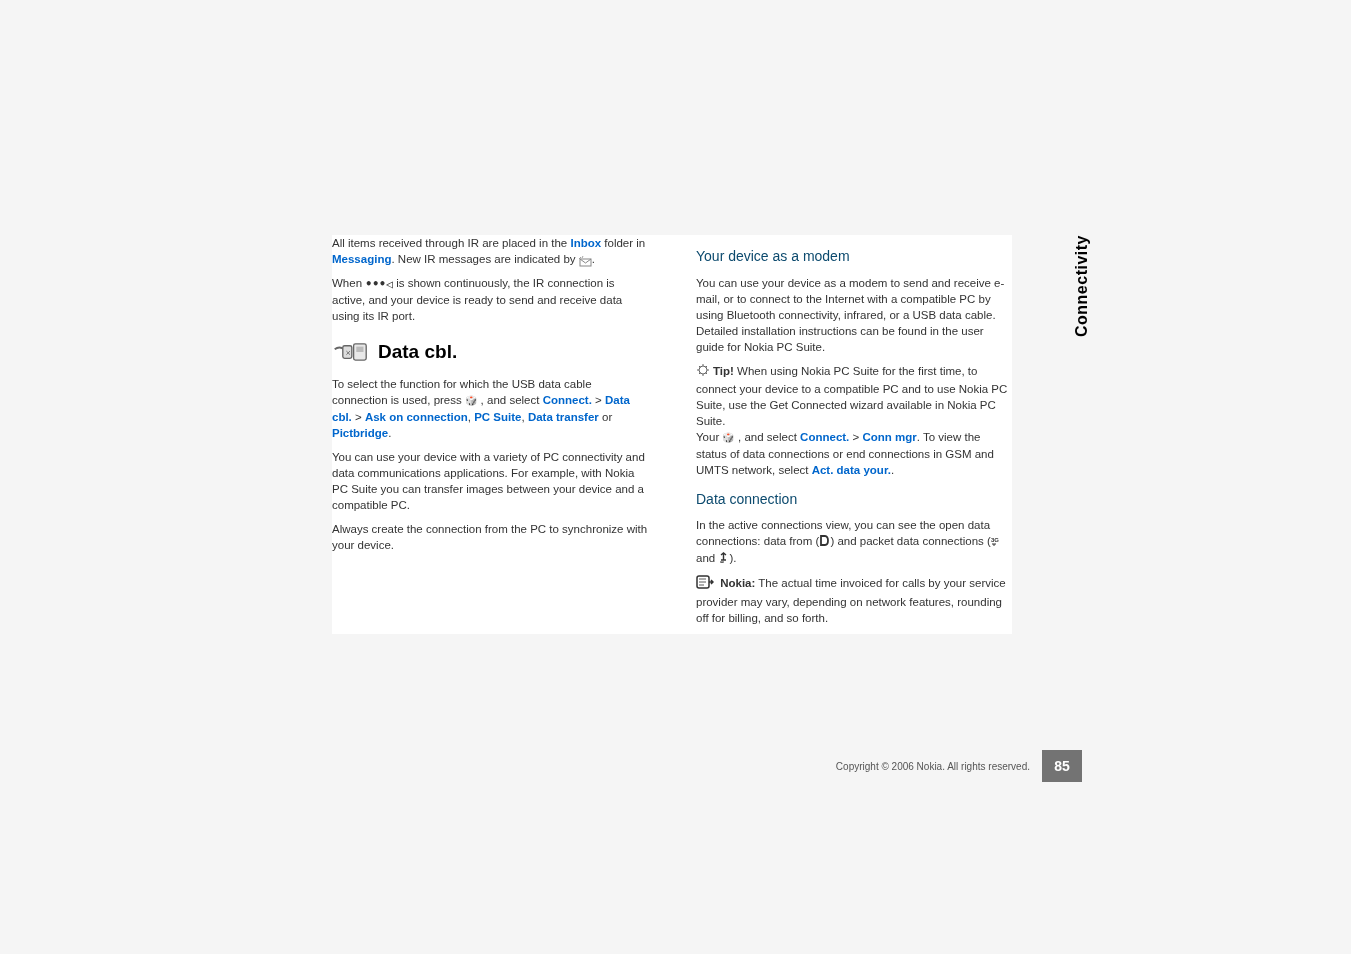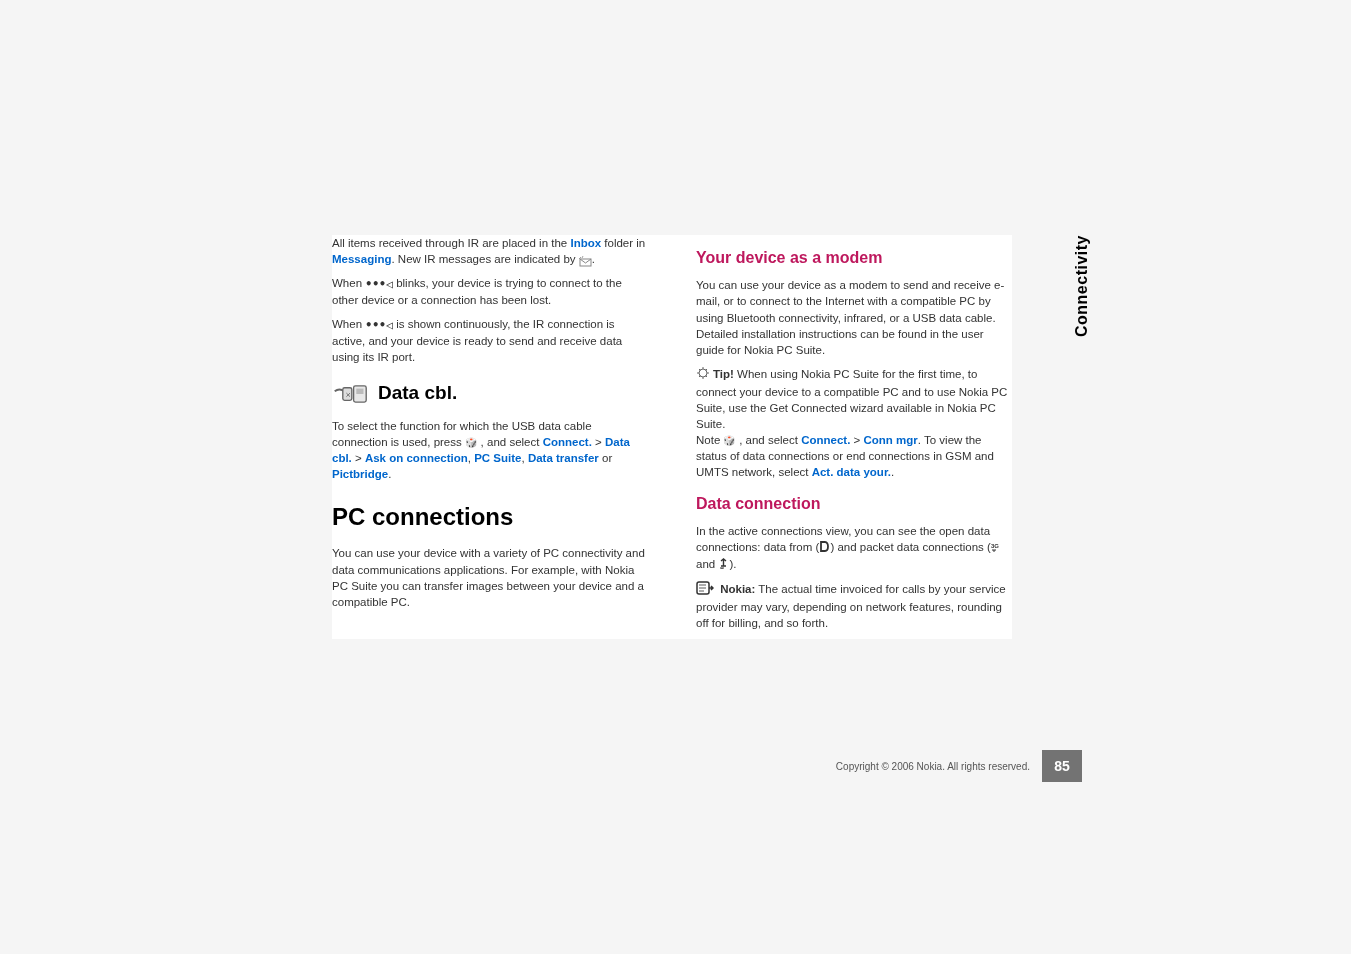--- a/index.html
+++ b/index.html
@@ -60,23 +60,23 @@
       align-items: center;
       gap: 10px;
     }
     .section-header-xlarge {
       font-size: 24px;
       font-weight: bold;
       color: #000;
       margin: 18px 0 12px 0;
     }
     .section-header-medium {
-      font-size: 16px;
-      font-weight: bold;
-      color: #be185d;
+      font-size: 14px;
+      font-weight: normal;
+      color: #0c4a6e;
       margin: 12px 0 8px 0;
     }
     .header-icon {
       width: 36px;
       height: 28px;
       display: inline-flex;
       align-items: center;
       justify-content: center;
     }
     .data-cbl-icon svg, .conn-mgr-icon svg {
@@ -139,23 +139,20 @@
 <body>
 
 <div class="page">
   <div class="column column-left">
     <p>
       <span>All items received through IR are placed in the </span><span class="blue-link">Inbox</span><span> folder in </span><span class="blue-link">Messaging</span><span>. New IR messages are indicated by </span><span class="msg-icon"><svg viewBox="0 0 13 11">
             <rect x="1" y="3" width="11" height="7" fill="none" stroke="#888" stroke-width="1"></rect>
             <path d="M1 3 L6.5 7 L12 3" fill="none" stroke="#888" stroke-width="1"></path>
             <path d="M2 1 L0 3 M4 0 L3 2" stroke="#888" stroke-width="0.8"></path>
           </svg></span><span>.</span>
-    </p>
-    <p>
-      <span>When </span><span class="ir-icon icon-inline">•••◁</span><span> blinks, your device is trying to connect to the other device or a connection has been lost.</span>
     </p>
     <p>
       <span>When </span><span class="ir-icon icon-inline">•••◁</span><span> is shown continuously, the IR connection is active, and your device is ready to send and receive data using its IR port.</span>
     </p>
 
     <div class="section-header-large">
       <span class="header-icon data-cbl-icon">
         <svg viewBox="0 0 40 30">
           <path d="M3 12 Q8 8 14 12" fill="none" stroke="#666" stroke-width="2"></path>
           <rect x="12" y="8" width="10" height="14" rx="2" fill="#ddd" stroke="#666" stroke-width="1.5"></rect>
@@ -164,42 +161,42 @@
           <rect x="27" y="9" width="8" height="6" fill="#bbb"></rect>
         </svg>
       </span>
       <span>Data cbl.</span>
     </div>
 
     <p>
       <span>To select the function for which the USB data cable connection is used, press </span><span class="key-icon">🎲</span><span> , and select  </span><span class="blue-link">Connect.</span><span> &gt; </span><span class="blue-link">Data cbl.</span><span> &gt; </span><span class="blue-link">Ask on connection</span><span>,  </span><span class="blue-link">PC Suite</span><span>, </span><span class="blue-link">Data transfer</span><span> or </span><span class="blue-link">Pictbridge</span><span>.</span>
     </p>
 
-    <div class="section-header-xlarge">PC connections</div>
 
     <p>You can use your device with a variety of PC connectivity and data communications applications. For example, with Nokia PC Suite you can transfer images between your device and a compatible PC.</p>
+    <p>Always create the connection from the PC to synchronize with your device.</p>
   </div>
 
   <div class="column column-right">
     <div class="section-header-medium">Your device as a modem</div>
     <p>You can use your device as a modem to send and receive e-mail, or to connect to the Internet with a compatible PC by using Bluetooth connectivity, infrared, or a USB data cable. Detailed installation instructions can be found in the user guide for Nokia PC Suite.</p>
 
     <p>
       <span class="tip-icon">
         <svg width="14" height="14" viewBox="0 0 14 14">
             <circle cx="7" cy="7" r="4" fill="none" stroke="#666" stroke-width="1"></circle>
             <path d="M7 1 L7 3 M7 11 L7 13 M1 7 L3 7 M11 7 L13 7 M3 3 L4.5 4.5 M11 3 L9.5 4.5 M3 11 L4.5 9.5 M11 11 L9.5 9.5" stroke="#666" stroke-width="1"></path>
           </svg>
       </span><span class="bold-label">Tip!</span><span> When using Nokia PC Suite for the first time, to connect your device to a compatible PC and to use Nokia PC Suite, use the Get Connected wizard available in Nokia PC Suite.</span>
     </p>
     <div class="indent-block" style="margin-top:-8px;"></div>
 
 
     <p>
-      <span>Note </span><span class="key-icon">🎲</span><span> , and select </span><span class="blue-link">Connect.</span><span> &gt; </span><span class="blue-link">Conn mgr</span><span>. To view the status of data connections or end connections in GSM and UMTS network, select </span><span class="blue-link">Act. data your.</span><span>.</span>
+      <span>Your </span><span class="key-icon">🎲</span><span> , and select </span><span class="blue-link">Connect.</span><span> &gt; </span><span class="blue-link">Conn mgr</span><span>. To view the status of data connections or end connections in GSM and UMTS network, select </span><span class="blue-link">Act. data your.</span><span>.</span>
     </p>
 
     <div class="section-header-medium">Data connection</div>
 
     <p>
       <span>In the active connections view, you can see the open data connections: data from (</span><span class="icon-inline"><svg width="11" height="11" viewBox="0 0 11 11">
             <path d="M2 1 L2 10 L6 10 Q9 10 9 5.5 Q9 1 6 1 Z" fill="none" stroke="#333" stroke-width="1.8"></path>
           </svg></span><span>) and packet data connections (</span><span class="icon-inline"><svg width="13" height="11" viewBox="0 0 13 11">
             <text x="0" y="7" font-size="6" font-weight="bold" fill="#333">3G</text>
             <path d="M1 9 L5 9 M3 9 L3 11" stroke="#333" stroke-width="1"></path>

